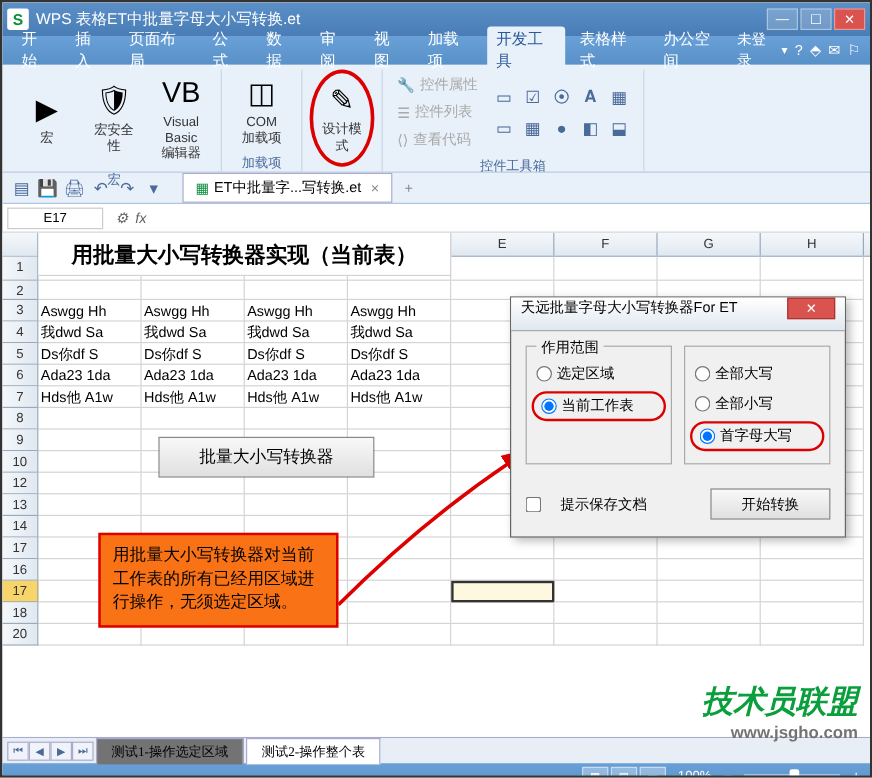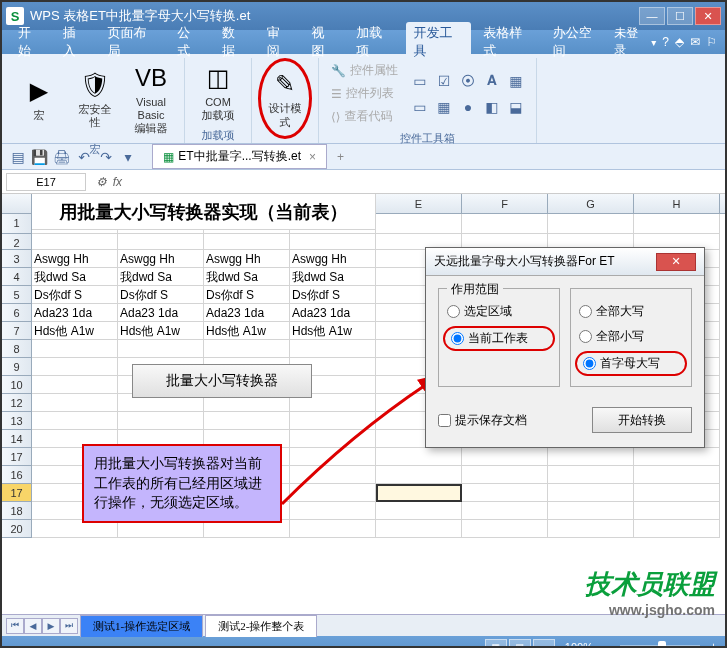--- a/index.html
+++ b/index.html
@@ -43,39 +43,39 @@
 .col-headers .rowcorner{width:30px;border-right:1px solid #9ab;background:linear-gradient(#f4f8fc,#e0e8f0)}
 .col-headers .col-h{width:86px;border-right:1px solid #9ab;text-align:center;font-size:11px;color:#333;line-height:20px}
 .grid{position:relative}
 .row{display:flex;height:18px}
 .row .row-h{width:30px;background:linear-gradient(90deg,#f4f8fc,#e0e8f0);border-right:1px solid #9ab;border-bottom:1px solid #9ab;text-align:center;font-size:11px;color:#333;line-height:18px}
 .row .row-h.sel{background:#f8d568}
 .row .cell{width:86px;border-right:1px solid #d4d4d4;border-bottom:1px solid #d4d4d4;padding:0 2px;font-size:12px;line-height:18px;overflow:hidden;white-space:nowrap;font-family:SimSun,Arial}
 .row .cell.sel{border:2px solid #333;background:#fff8e0}
 .merged-title{position:absolute;left:30px;top:0;width:344px;height:36px;background:#fff;border-right:1px solid #d4d4d4;border-bottom:1px solid #d4d4d4;display:flex;align-items:center;justify-content:center;font-size:18px;font-family:SimSun;font-weight:bold}
 .button-in-sheet{position:absolute;left:130px;top:170px;width:180px;height:34px;background:linear-gradient(#f8f8f8,#e0e0e0);border:1px solid #888;display:flex;align-items:center;justify-content:center;font-size:14px;cursor:pointer;font-family:Liberation Mono, monospace}
-.callout{position:absolute;background:#c4b5fd;border:2px solid #d00;padding:8px 10px;font-size:14px;font-family:SimSun;line-height:1.4;z-index:5}
+.callout{position:absolute;background:#f97316;border:2px solid #d00;padding:8px 10px;font-size:14px;font-family:SimSun;line-height:1.4;z-index:5}
 .callout.c2{left:80px;top:250px;width:200px}
 .dialog{position:absolute;right:20px;top:245px;width:280px;background:#f0f0f0;border:1px solid #666;box-shadow:3px 3px 8px rgba(0,0,0,0.3);z-index:10}
-.dialog-title{height:28px;background:linear-gradient(#fff,#e0e8f0);display:flex;align-items:center;padding:0 8px;font-size:12px;border-bottom:1px solid #aaa}
+.dialog-title{height:28px;background:linear-gradient(#fff,#e0e8f0);display:flex;padding:0 8px;font-size:12px;border-bottom:1px solid #aaa}
 .dialog-title .dlg-close{margin-left:auto;width:40px;height:18px;background:#d9534f;color:#fff;display:flex;align-items:center;justify-content:center;border:1px solid #a33;cursor:pointer;font-size:11px}
 .dialog-body{padding:12px;display:flex;gap:10px}
 .fieldset{border:1px solid #aaa;padding:10px 8px 8px;position:relative;flex:1}
 .fieldset legend{position:absolute;top:-8px;left:8px;background:#f0f0f0;padding:0 4px;font-size:12px}
 .radio-item{display:flex;align-items:center;gap:4px;padding:4px 0;font-size:12px;cursor:pointer}
 .radio-item input{cursor:pointer}
 .radio-item.circled{border:2px solid #d00;border-radius:14px;padding:2px 6px;margin:2px -4px}
 .dialog-footer{padding:8px 12px 14px;display:flex;align-items:center;gap:8px}
-.dialog-footer .chk{display:flex;align-items:center;gap:4px;font-size:12px}
+.dialog-footer .chk{display:flex;align-items:center;gap:16px;font-size:12px}
 .dialog-footer .btn{margin-left:auto;width:100px;height:26px;background:linear-gradient(#f8f8f8,#e0e0e0);border:1px solid #888;cursor:pointer;font-size:12px}
 .sheet-tabs{height:22px;background:#e8eef5;display:flex;align-items:center;border-top:1px solid #aac;padding:0 4px}
 .sheet-tabs .nav{display:flex;gap:0}
 .sheet-tabs .nav span{width:18px;height:16px;border:1px solid #aac;background:#f0f4fa;display:flex;align-items:center;justify-content:center;font-size:9px;cursor:pointer;color:#4a6a9a}
 .sheet-tabs .stab{background:#fff;border:1px solid #aac;border-bottom:none;padding:3px 12px;margin-left:2px;font-size:11px;cursor:pointer;font-family:SimSun}
-.sheet-tabs .stab.inactive{background:#3b82f6}
+.sheet-tabs .stab.inactive{background:#737373}
 .statusbar{height:22px;background:linear-gradient(#6aa0d8,#5890c8);display:flex;align-items:center;justify-content:flex-end;padding:0 8px;gap:4px}
 .statusbar .view-btn{width:22px;height:16px;background:rgba(255,255,255,0.3);border:1px solid rgba(255,255,255,0.5);cursor:pointer;font-size:9px;color:#fff;display:flex;align-items:center;justify-content:center}
 .statusbar .zoom{color:#fff;font-size:11px;margin:0 6px}
 .statusbar .slider{width:80px;height:4px;background:rgba(255,255,255,0.4);position:relative;margin:0 6px}
 .statusbar .slider::after{content:"";position:absolute;left:38px;top:-4px;width:8px;height:12px;background:#fff;border-radius:2px}
 .watermark{position:absolute;right:10px;bottom:28px;z-index:20;text-align:right}
 .watermark .wm1{font-size:26px;font-weight:bold;font-style:italic;color:#0a9f3c;text-shadow:1px 1px 0 #fff,-1px -1px 0 #fff}
 .watermark .wm2{font-size:14px;color:#737373;font-weight:bold}
 svg.arrow-svg{position:absolute;pointer-events:none;z-index:4}
 </style>

